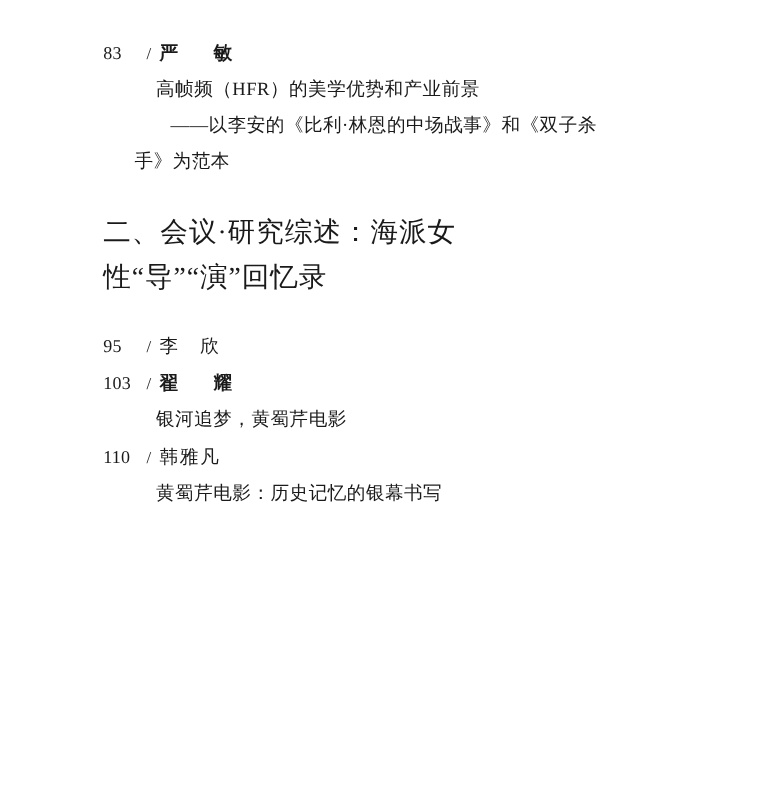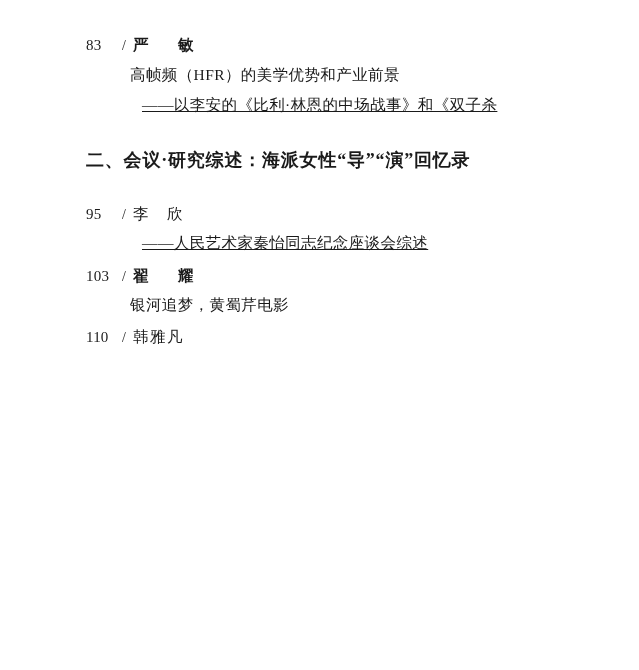--- a/index.html
+++ b/index.html
@@ -60,76 +60,76 @@
     font-size: 15.5px;
     line-height: 1.95;
     margin-left: 44px;
     letter-spacing: 0.4px;
   }
   .entry-sub {
     font-size: 15.5px;
     line-height: 1.95;
     margin-left: 56px;
     letter-spacing: 0.4px;
-    text-decoration: underline;
   }
   .entry-sub-cont {
     font-size: 15.5px;
     line-height: 1.95;
     margin-left: 26px;
     letter-spacing: 0.4px;
   }
 
   
   .section-heading {
-    font-size: 18px;
-    font-weight: bold;
+    font-size: 23px;
+    font-weight: normal;
     letter-spacing: 0.8px;
     margin: 26px 0 24px 0;
     line-height: 1.6;
   }
 </style>
 </head>
 <body>
 
 <div class="page">
   <div class="content">
 
     <div class="entry">
       <div class="entry-head">
         <span class="entry-page">83</span>
         <span class="entry-slash">/</span>
         <span class="entry-author spread">严　敏</span>
       </div>
       <div class="entry-title">高帧频（HFR）的美学优势和产业前景</div>
       <div class="entry-sub">——以李安的《比利·林恩的中场战事》和《双子杀</div>
+      <div class="entry-sub-cont">手》为范本</div>
     </div>
 
     <div class="section-heading">二、会议·研究综述：海派女性“导”“演”回忆录</div>
 
     <div class="entry">
       <div class="entry-head">
         <span class="entry-page">95</span>
         <span class="entry-slash">/</span>
         <span class="entry-author">李　欣</span>
       </div>
-      <div class="entry-sub">——人民艺术家秦怡同志纪念座谈会综述</div>
     </div>
 
     <div class="entry">
       <div class="entry-head">
         <span class="entry-page">103</span>
         <span class="entry-slash">/</span>
         <span class="entry-author spread">翟　耀</span>
       </div>
       <div class="entry-title">银河追梦，黄蜀芹电影</div>
     </div>
 
     <div class="entry">
       <div class="entry-head">
         <span class="entry-page">110</span>
         <span class="entry-slash">/</span>
         <span class="entry-author">韩雅凡</span>
       </div>
+      <div class="entry-title">黄蜀芹电影：历史记忆的银幕书写</div>
     </div>
 
   </div>
 </div>
 
 </body></html>

